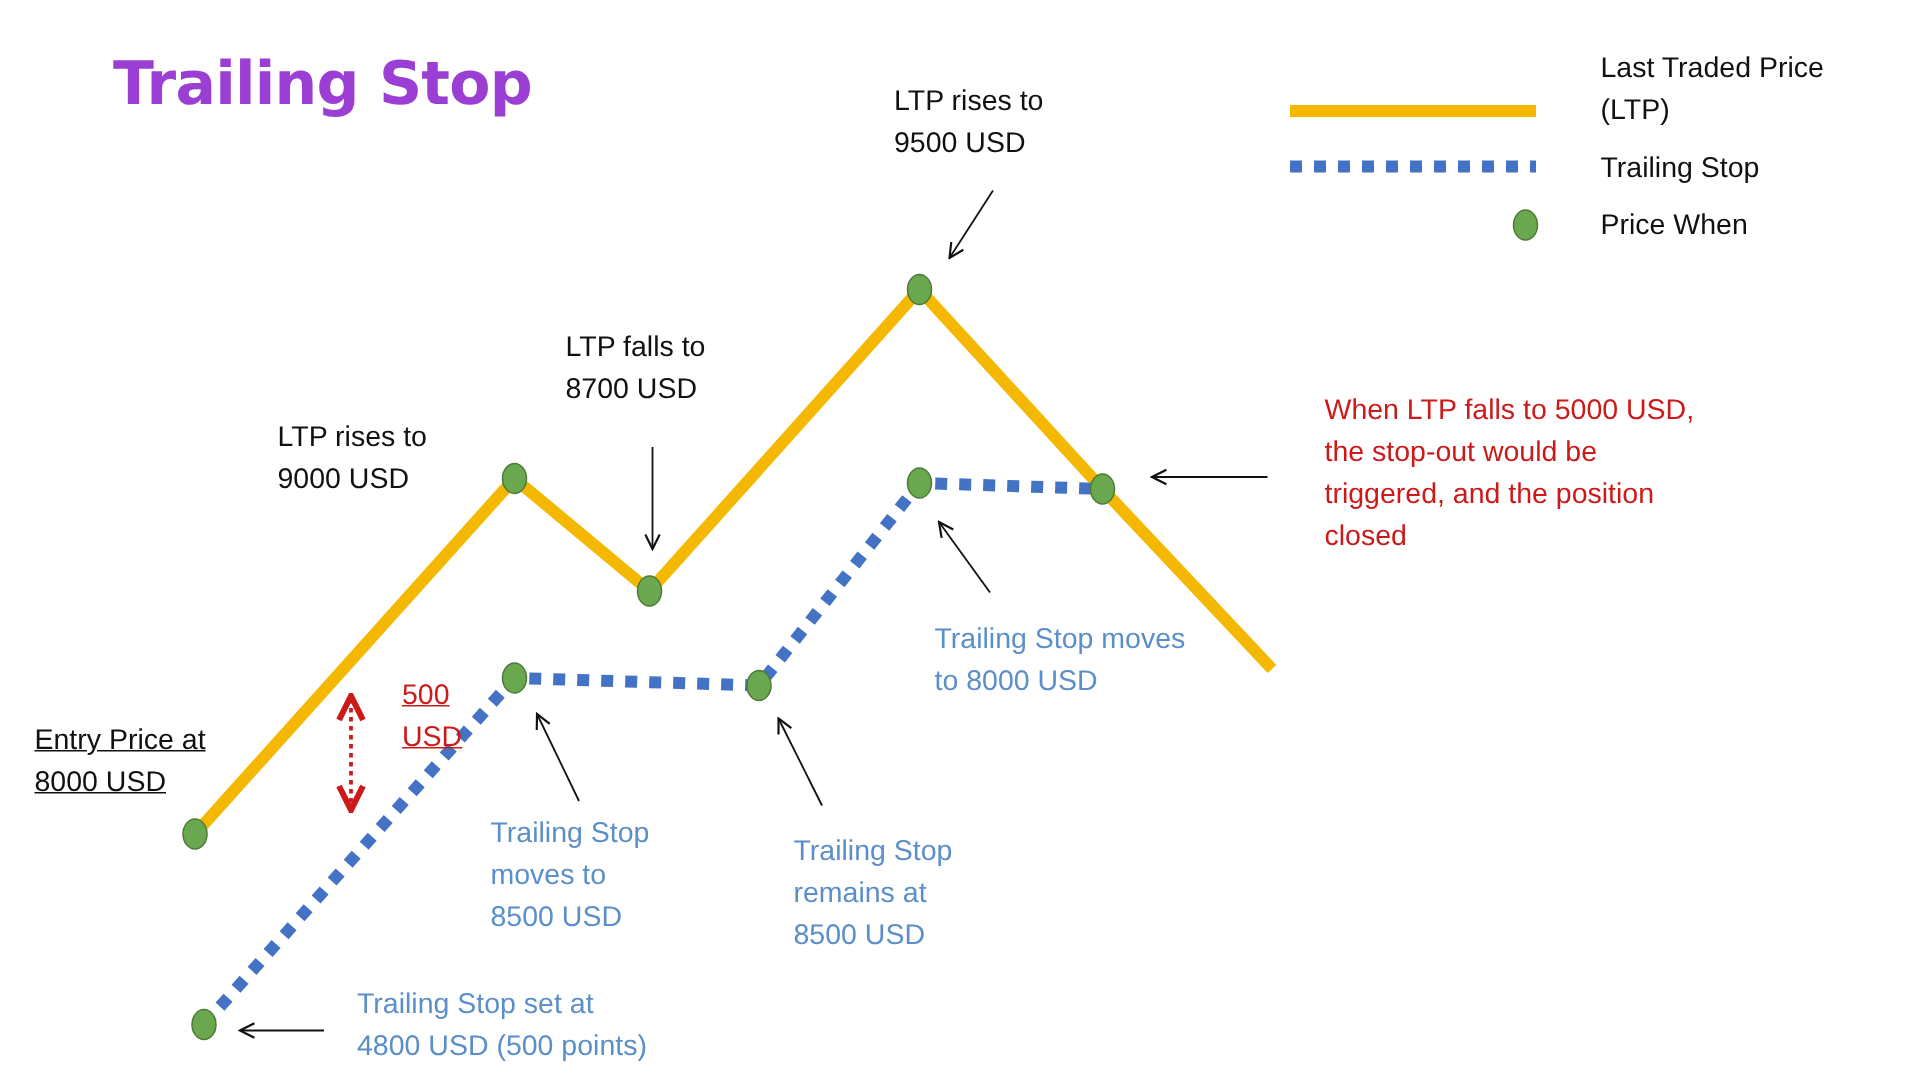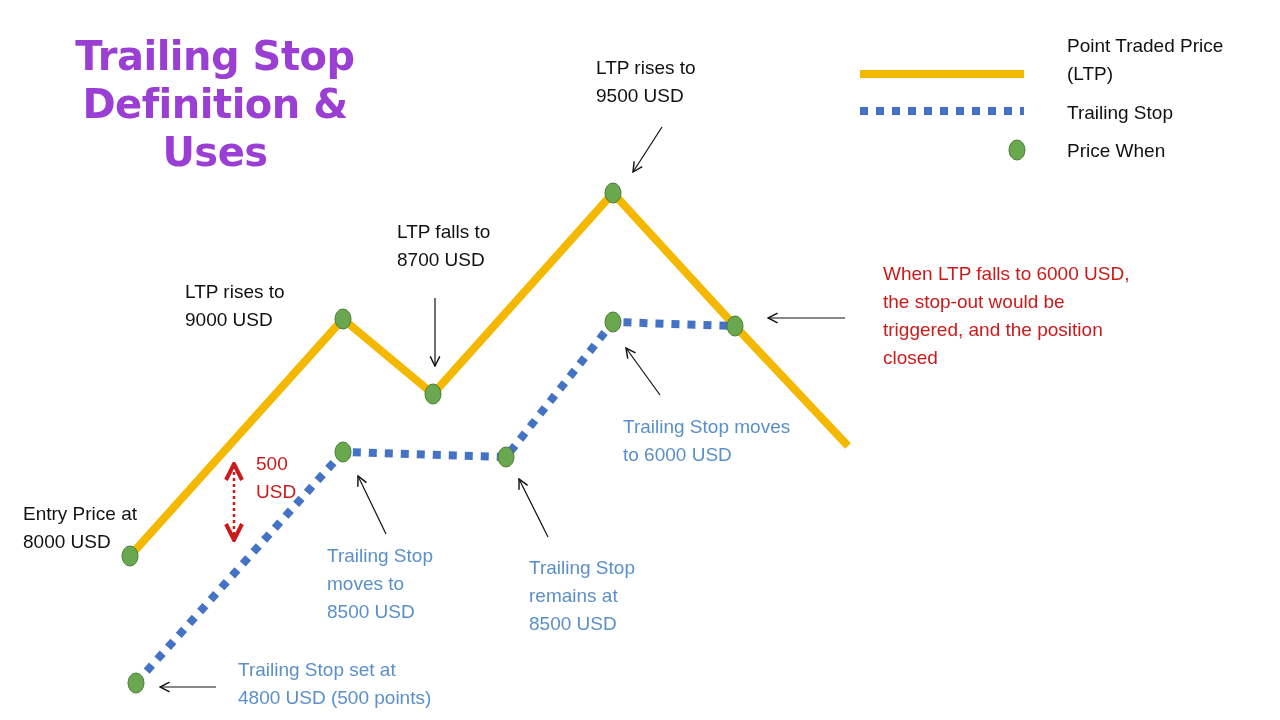--- a/index.html
+++ b/index.html
@@ -9,21 +9,20 @@
   .black { color:#111111; }
   .blue { color:#5b8fc9; }
   .red { color:#cc1a1a; }
   svg.diagram { position:absolute; left:0; top:0; }
 </style>
 </head>
 <body>
 
 <div class="title">
   <div>Trailing Stop</div>
-  <div>Definition &amp; Uses</div>
 </div>
 
 <svg class="diagram" width="1280" height="720" viewBox="0 0 1280 720">
   <defs>
     <marker id="arrowOpen" viewBox="0 0 10 10" refX="9" refY="5" markerWidth="10" markerHeight="10" orient="auto-start-reverse">
       <path d="M1,1 L9,5 L1,9" fill="none" stroke="#111" stroke-width="1.2"></path>
     </marker>
     <marker id="arrowRed" viewBox="0 0 10 10" refX="8" refY="5" markerWidth="8" markerHeight="8" orient="auto-start-reverse">
       <path d="M1,1 L9,5 L1,9" fill="none" stroke="#cc1a1a" stroke-width="2"></path>
     </marker>
@@ -57,43 +56,43 @@
     <line x1="435" y1="298" x2="435" y2="366" marker-end="url(#arrowOpen)"></line>
     <line x1="662" y1="127" x2="633" y2="172" marker-end="url(#arrowOpen)"></line>
     <line x1="845" y1="318" x2="768" y2="318" marker-end="url(#arrowOpen)"></line>
     <line x1="660" y1="395" x2="626" y2="348" marker-end="url(#arrowOpen)"></line>
     <line x1="386" y1="534" x2="358" y2="476" marker-end="url(#arrowOpen)"></line>
     <line x1="548" y1="537" x2="519" y2="479" marker-end="url(#arrowOpen)"></line>
     <line x1="216" y1="687" x2="160" y2="687" marker-end="url(#arrowOpen)"></line>
   </g>
 </svg>
 
-<div class="lbl black" style="left:1067px; top:32px;">Point Traded Price
+<div class="lbl black" style="left:1067px; top:32px;">Last Traded Price
 (LTP)</div>
 <div class="lbl black" style="left:1067px; top:99px;">Trailing Stop</div>
 <div class="lbl black" style="left:1067px; top:137px;">Price When</div>
 
-<div class="lbl black" style="left:23px; top:500px;">Entry Price at
+<div class="lbl black" style="left:23px; top:480px;text-decoration:underline;">Entry Price at
 8000 USD</div>
 <div class="lbl black" style="left:185px; top:278px;">LTP rises to
 9000 USD</div>
-<div class="lbl black" style="left:377px; top:218px;margin-left:20px;">LTP falls to
+<div class="lbl black" style="left:377px; top:218px;">LTP falls to
 8700 USD</div>
 <div class="lbl black" style="left:596px; top:54px;">LTP rises to
 9500 USD</div>
 
-<div class="lbl red" style="left:256px; top:450px;">500
+<div class="lbl red" style="left:268px; top:450px;text-decoration:underline;">500
 USD</div>
-<div class="lbl red" style="left:883px; top:260px;">When LTP falls to 6000 USD,
+<div class="lbl red" style="left:883px; top:260px;">When LTP falls to 5000 USD,
 the stop-out would be
 triggered, and the position
 closed</div>
 
 <div class="lbl blue" style="left:238px; top:656px;">Trailing Stop set at
 4800 USD (500 points)</div>
 <div class="lbl blue" style="left:327px; top:542px;">Trailing Stop
 moves to
 8500 USD</div>
 <div class="lbl blue" style="left:529px; top:554px;">Trailing Stop
 remains at
 8500 USD</div>
 <div class="lbl blue" style="left:623px; top:413px;">Trailing Stop moves
-to 6000 USD</div>
+to 8000 USD</div>
 
 </body></html>

